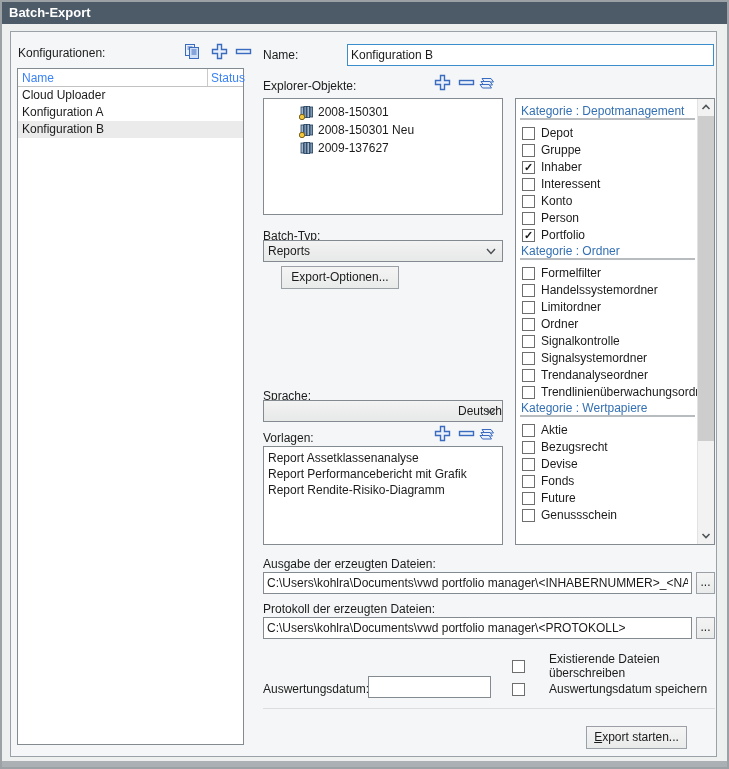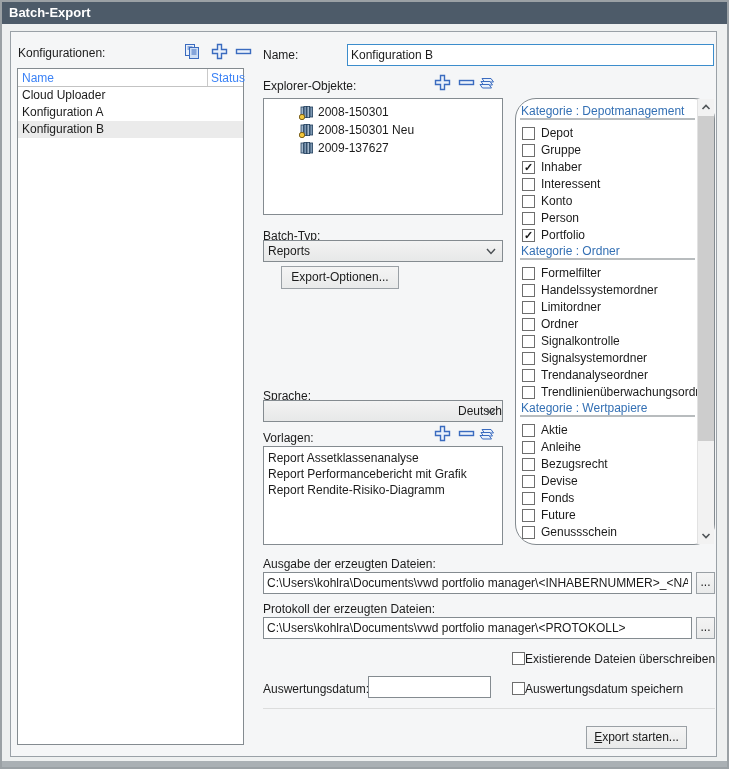--- a/index.html
+++ b/index.html
@@ -58,21 +58,21 @@
   .cat-item { display:flex; align-items:flex-end; height:17px; gap:6px; }
   .cb {
     width:13px; height:13px; background:#fff; border:1px solid #6e6e6e;
     margin-left:2px; flex:0 0 13px; font-size:11px; line-height:11px;
     text-align:center; color:#1a1a1a; font-weight:bold;
   }
   .cat-label { white-space:nowrap; }
   .scrollbar { position:absolute; right:0; top:0; width:17px; bottom:0; background:#f2f2f2; border-left:1px solid #e2e2e2; }
   .sb-btn { position:absolute; left:0; width:16px; height:17px; background:#f2f2f2; text-align:center; }
   .sb-thumb { position:absolute; left:0; width:16px; background:#cdcdcd; }
-  .chk-row { position:absolute; display:flex; gap:0; }
+  .chk-row { position:absolute; display:flex; align-items:center; gap:24px; }
   .sep { position:absolute; height:1px; background:#dcdddd; }
   svg { display:block; }
 </style>
 </head>
 <body>
 
 <div class="window">
   <div class="titlebar">
     <span>Batch-Export</span>
   </div>
@@ -224,21 +224,21 @@
         <path d="M2 10.5 h9 l2.5 3.5 h-9 z" fill="#eaf1fb" stroke="#3a6bbf"></path>
       </svg>
     </div>
 
     <div class="whitebox" style="left:252px; top:414px; width:240px; height:99px; padding-top:3px;" id="vorlagen-list">
         <div class="tpl-row">Report Assetklassenanalyse</div>
         <div class="tpl-row">Report Performancebericht mit Grafik</div>
         <div class="tpl-row">Report Rendite-Risiko-Diagramm</div>
       </div>
 
-    <div class="whitebox" style="left:504px; top:66px; width:200px; height:447px;border-radius:21px;">
+    <div class="whitebox" style="left:504px; top:66px; width:200px; height:447px;">
       <div class="cat-content" id="category-content">
           <div class="cat-heading">Kategorie : Depotmanagement</div>
           <div class="cat-item">
             <span class="cb"></span>
             <span class="cat-label">Depot</span>
           </div>
           <div class="cat-item">
             <span class="cb"></span>
             <span class="cat-label">Gruppe</span>
           </div>
@@ -292,24 +292,20 @@
             <span class="cat-label">Trendanalyseordner</span>
           </div>
           <div class="cat-item">
             <span class="cb"></span>
             <span class="cat-label">Trendlinienüberwachungsordner</span>
           </div>
           <div class="cat-heading">Kategorie : Wertpapiere</div>
           <div class="cat-item">
             <span class="cb"></span>
             <span class="cat-label">Aktie</span>
-          </div>
-          <div class="cat-item">
-            <span class="cb"></span>
-            <span class="cat-label">Anleihe</span>
           </div>
           <div class="cat-item">
             <span class="cb"></span>
             <span class="cat-label">Bezugsrecht</span>
           </div>
           <div class="cat-item">
             <span class="cb"></span>
             <span class="cat-label">Devise</span>
           </div>
           <div class="cat-item">

